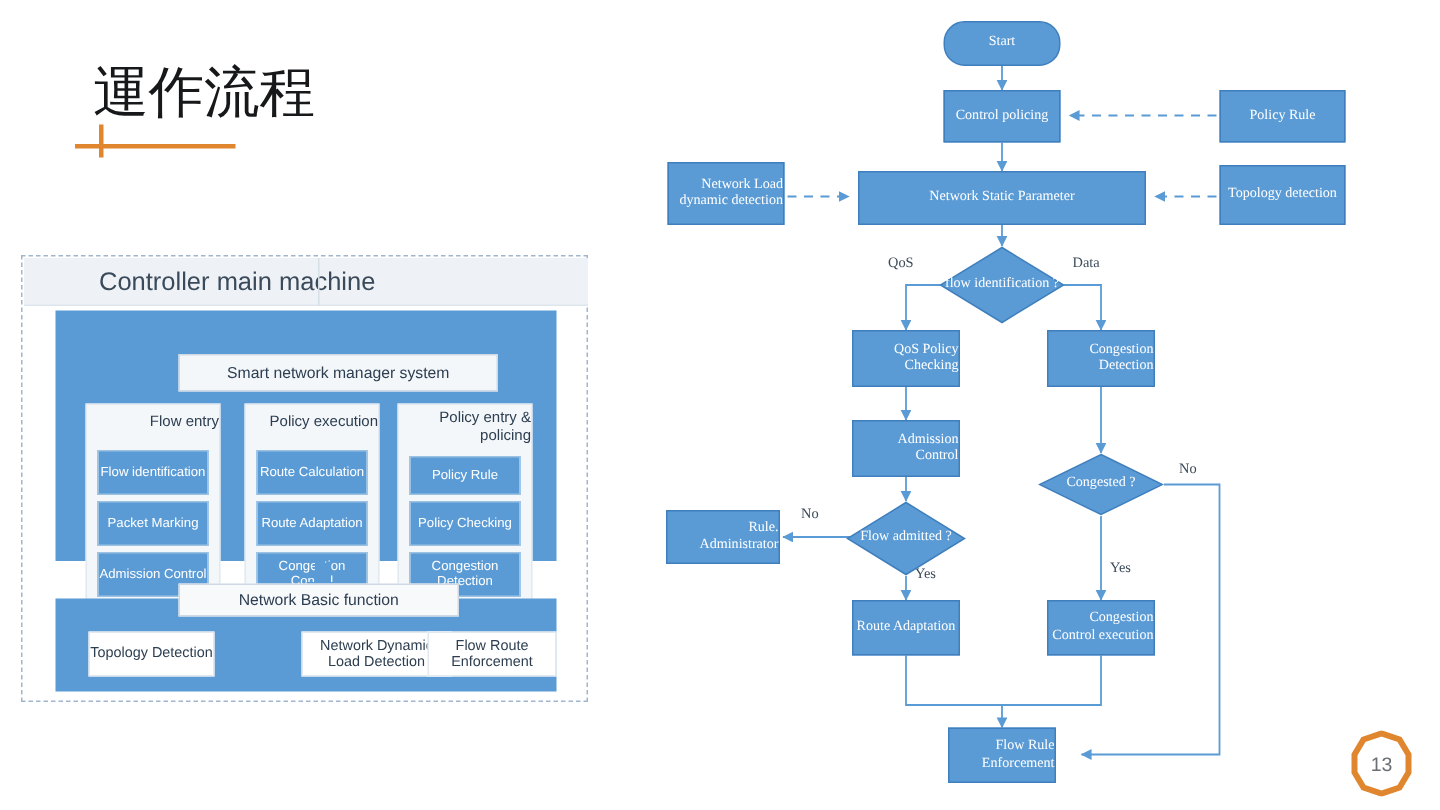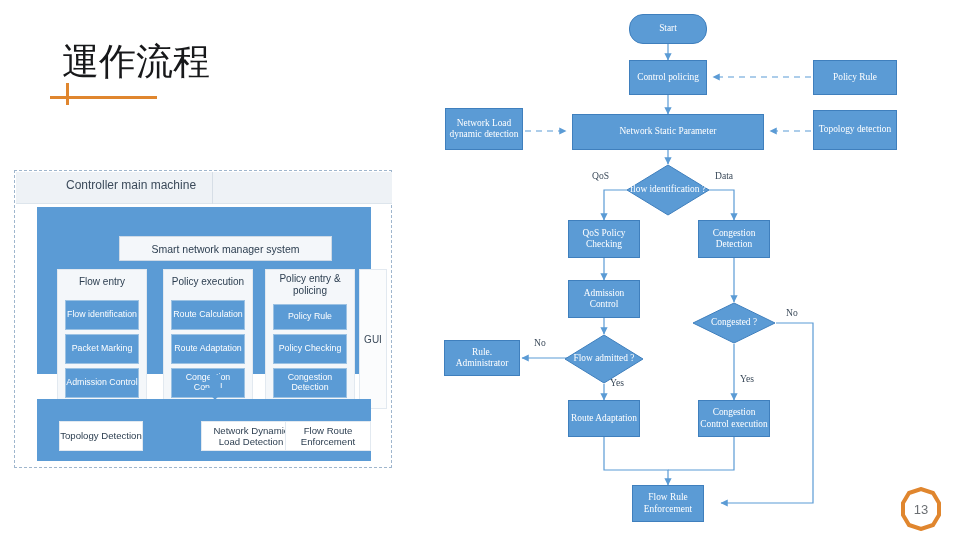--- a/index.html
+++ b/index.html
@@ -37,21 +37,21 @@
   
   #arch{
     position:absolute;left:14px;top:170px;width:378px;height:298px;
     border:1px dashed #9fb6cd;background:#ffffff;box-sizing:border-box;
   }
   #arch-header{
     position:absolute;left:1px;top:1px;width:376px;height:32px;
     background:#eef2f6;border-bottom:1px solid #dde5ec;box-sizing:border-box;
   }
   #arch-header .hdr-label{
-    position:absolute;left:50px;top:6px;font-size:12px;color:#3b4a5a;
+    position:absolute;left:50px;top:6px;font-size:17px;color:#3b4a5a;
   }
   #arch-header .hdr-div{
     position:absolute;left:196px;top:0px;width:1px;height:32px;background:#d6dee6;
   }
 
   
   #panel-upper{
     position:absolute;left:22px;top:36px;width:334px;height:167px;
     background:#5B9BD5;
   }
@@ -59,21 +59,21 @@
     position:absolute;left:82px;top:29px;width:213px;height:25px;
     background:#f4f7fa;border:1px solid #cfdae6;box-sizing:border-box;
     display:flex;align-items:center;justify-content:center;
     font-size:10.5px;color:#2c3e50;
   }
   .col{
     position:absolute;top:62px;background:#f4f7fa;border:1px solid #e2e9f0;
     box-sizing:border-box;
   }
   .col .col-title{
-    position:absolute;left:0;top:6px;width:100%;text-align:center;
+    position:absolute;left:0;top:6px;width:100%;text-align:right;
     font-size:10px;color:#2c3e50;line-height:1.15;
   }
   .chip{
     position:absolute;left:7px;background:#5B9BD5;border:1px solid #9cc2e3;
     box-sizing:border-box;color:#ffffff;font-size:8.8px;line-height:1.12;
     display:flex;align-items:center;justify-content:center;text-align:center;
   }
   #col-flow{left:20px;width:90px;height:140px;}
   #col-policyexec{left:126px;width:90px;height:140px;}
   #col-policyentry{left:228px;width:90px;height:140px;}
@@ -109,21 +109,21 @@
   }
   #basic-topology{left:22px;width:84px;}
   #basic-dynload{left:126px;width:100px;margin-left:38px;}
   #basic-flowroute{left:248px;width:86px;}
 
   
   #flow{position:absolute;left:420px;top:0px;width:540px;height:540px;}
   #flow svg{position:absolute;left:0;top:0;}
   .fnode{
     position:absolute;background:#5B9BD5;border:1px solid #3f7fbd;
-    box-sizing:border-box;color:#ffffff;text-align:center;
+    box-sizing:border-box;color:#ffffff;text-align:right;
     display:flex;align-items:center;justify-content:center;
     font-size:9.4px;line-height:1.2;
     font-family:"Liberation Serif","DejaVu Serif",serif;
   }
   .fpill{border-radius:14px;}
   .fdiamond{
     position:absolute;color:#ffffff;text-align:center;
     display:flex;align-items:center;justify-content:center;
     font-size:9.4px;line-height:1.2;z-index:2;
     font-family:"Liberation Serif","DejaVu Serif",serif;
@@ -176,30 +176,30 @@
         <div class="chip" style="top:98px;width:74px;height:30px;">Congestion Control</div>
       </div>
 
       <div class="col" id="col-policyentry">
         <div class="col-title">Policy entry &amp; policing</div>
         <div class="chip" style="top:34px;width:74px;height:26px;">Policy Rule</div>
         <div class="chip" style="top:64px;width:74px;height:30px;">Policy Checking</div>
         <div class="chip" style="top:98px;width:74px;height:30px;">Congestion Detection</div>
       </div>
 
-      <div id="gui-col">GUI</div>
     </div>
 
     <div id="arch-arrow">
       <svg width="28" height="26" viewBox="0 0 28 26">
         <path d="M9,0 L19,0 L19,13 L25,13 L14,25 L3,13 L9,13 Z" fill="#5B9BD5"></path>
       </svg>
     </div>
 
     <div id="panel-lower">
+      <div id="basic-banner">Network Basic function</div>
       <div class="basic-box" id="basic-topology">Topology Detection</div>
       <div class="basic-box" id="basic-dynload">Network Dynamic Load Detection</div>
       <div class="basic-box" id="basic-flowroute">Flow Route Enforcement</div>
     </div>
   </div>
 
   <div id="flow">
 
     <svg width="540" height="540" viewBox="0 0 540 540">
       <defs>

